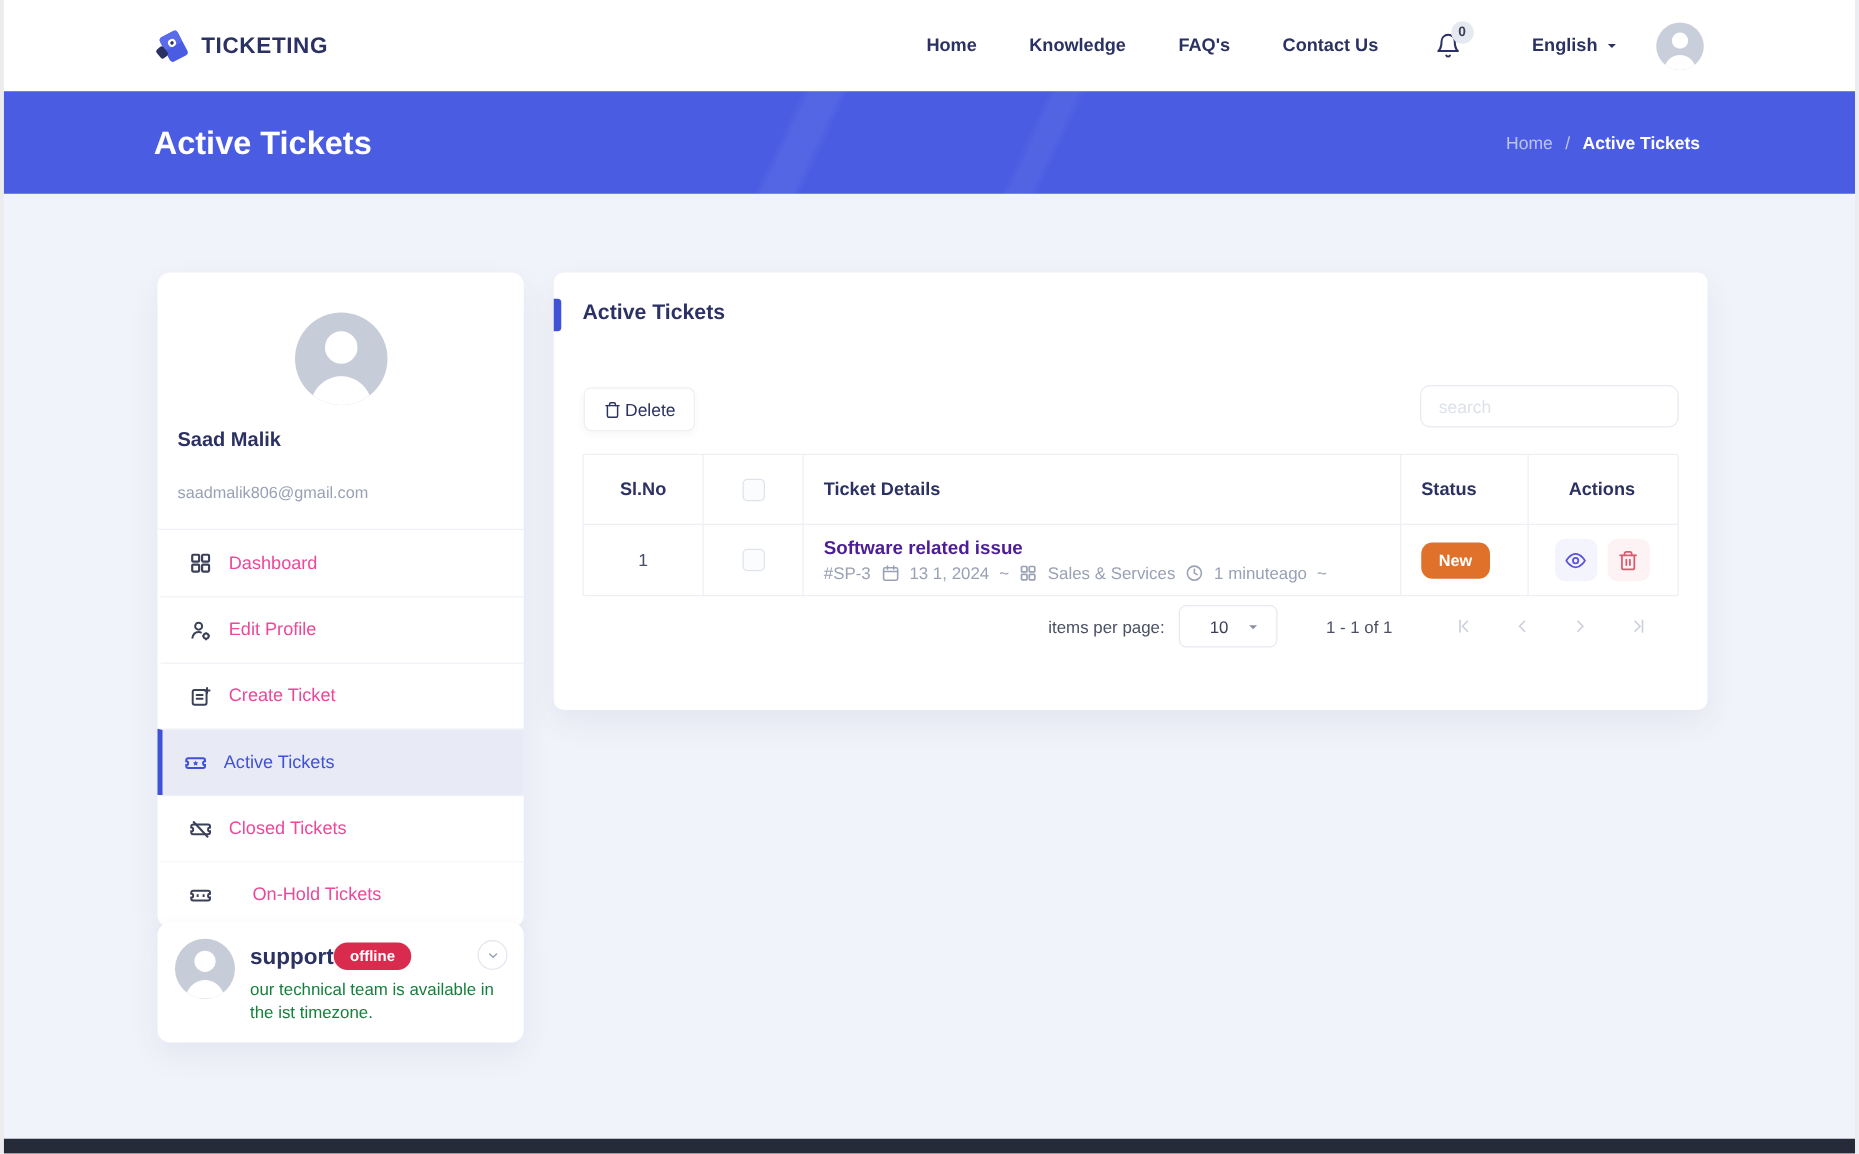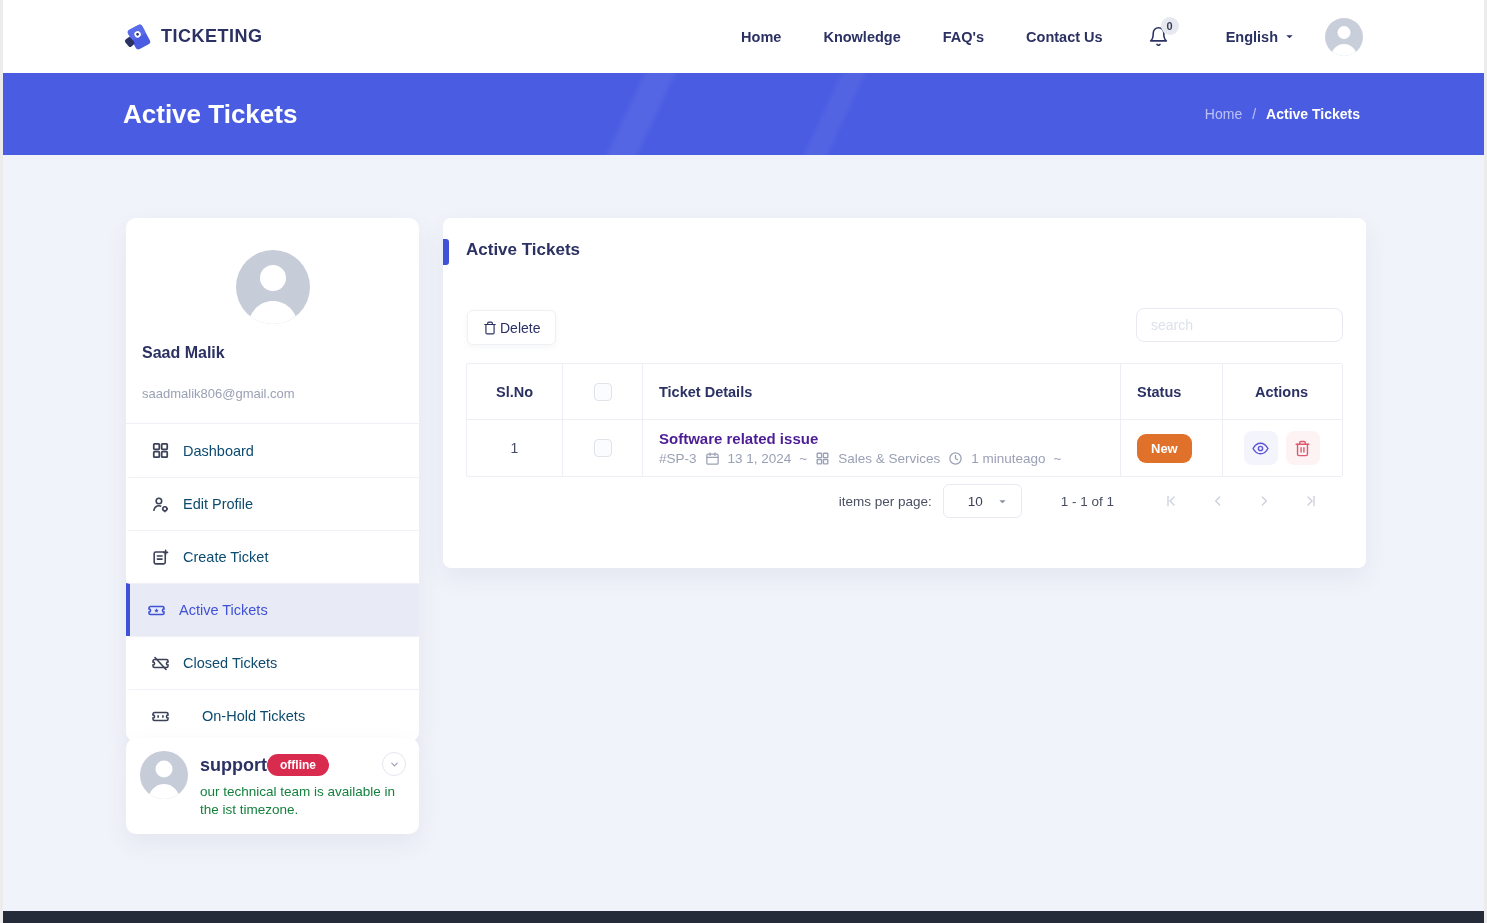--- a/index.html
+++ b/index.html
@@ -46,21 +46,21 @@
 
   
   .profile-card { left:123px; top:218px; width:293px; }
   .profile-head { padding:32px 16px 22px; text-align:left; }
   .avatar-lg { width:74px; height:74px; border-radius:50%; background:#c6ccd8; margin:0 auto;
                display:flex; align-items:flex-end; justify-content:center; overflow:hidden; }
   .profile-name { margin-top:20px; font-size:16px; font-weight:700; color:#2b3163; }
   .profile-email { margin-top:24px; font-size:13px; color:#9aa1b5; }
   .menu { border-top:1px solid #f0f1f6; }
   .menu-item { height:53px; display:flex; align-items:center; gap:13px; padding-left:21px;
-               font-size:14.5px; color:#0c4a6e; border-top:1px solid #f0f1f6; cursor:pointer;
+               font-size:14.5px; color:#ec4899; border-top:1px solid #f0f1f6; cursor:pointer;
                border-left:4px solid transparent; }
   .menu-item:first-child { border-top:none; }
   .menu-item .mi-icon { width:19px; height:19px; color:#3a4158; flex:0 0 auto; }
   .menu-item.active { background:#e8ebf6; border-left-color:#3f51d7; color:#3f51d7; padding-left:17px;
                       border-bottom-left-radius:0; }
   .menu-item.active .mi-icon { color:#3f51d7; }
   .menu-item:last-child { border-radius:0 0 10px 10px;gap:32px; }
 
   
   .support-card { left:123px; top:738px; width:293px; padding:13px 16px 15px 14px; }

